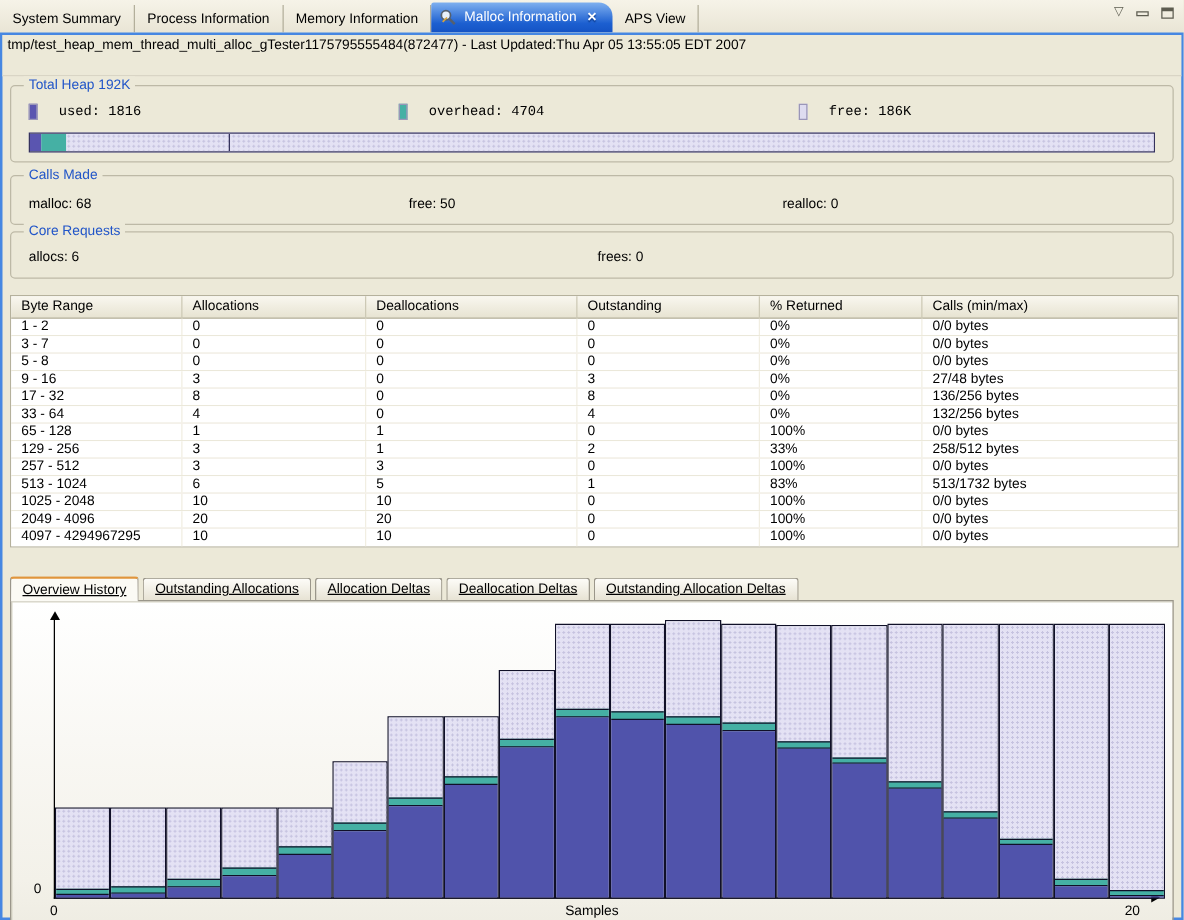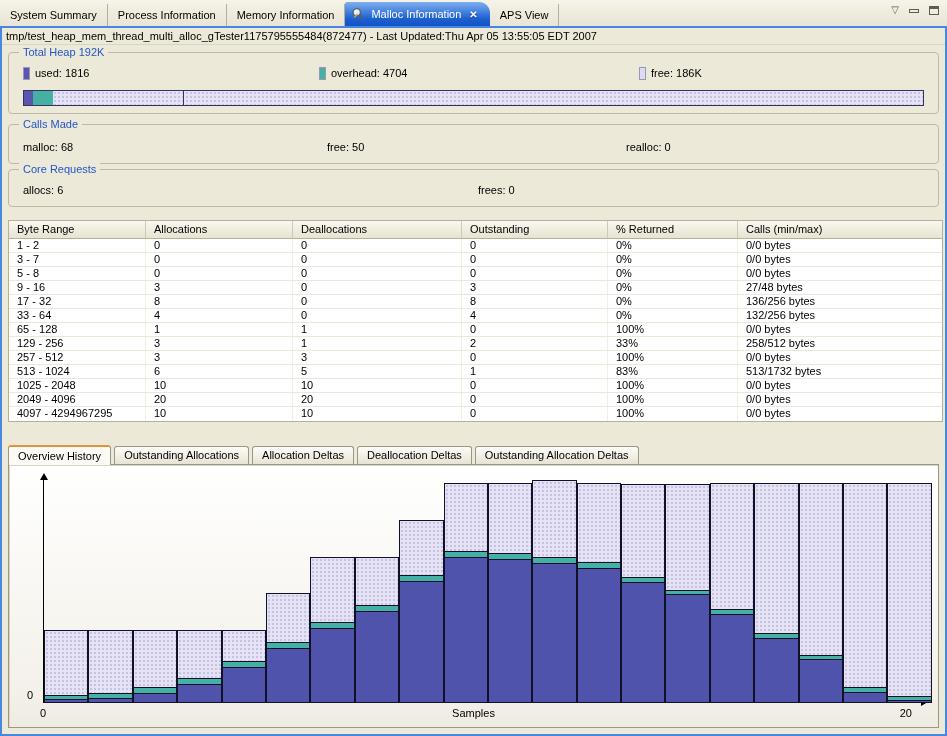--- a/index.html
+++ b/index.html
@@ -41,39 +41,39 @@
   .chev-icon { font-size: 10px; color: #5d5c50; line-height: 10px; }
   .min-icon { width: 10px; height: 4px; border: 1px solid #5d5c50; margin-top: 2px; }
   .max-icon { width: 10px; height: 9px; border: 1px solid #5d5c50; border-top: 3px solid #5d5c50; }
 
   
   .content-frame {
     position: absolute; top: 26px; left: 0; width: 947px; height: 710px;
     border: 2px solid #4687e2; background: #ece9d8;
   }
   .title-bar {
-    height: 17px; line-height: 16px; padding-left: 4px;
+    height: 33px; line-height: 16px; padding-left: 4px;
     background: #ece9d8; border-bottom: 1px solid #d9d5c5;
     white-space: nowrap; overflow: hidden;
   }
 
   
   .group {
     position: relative; margin: 0 6px; border: 1px solid #bdb9a6; border-radius: 4px;
   }
   .group-title {
     position: absolute; top: -8px; left: 10px; padding: 0 4px;
     background: #ece9d8; color: #2155c8; line-height: 14px; text-align: center;
   }
   #heap-group { margin-top: 7px; height: 62px; }
   #calls-group { margin-top: 10px; height: 40px; }
   #core-group  { margin-top: 5px;  height: 38px; }
 
   .legend-row { position: absolute; top: 14px; left: 0; right: 0; height: 14px; }
-  .legend-item { position: absolute; display: flex; gap: 5px; }
+  .legend-item { position: absolute; display: flex; align-items: center; gap: 17px; font-family: Liberation Mono, monospace; }
   .legend-item .swatch { width: 7px; height: 13px; border: 1px solid #9a96b8; }
   .lpos-0 { left: 14px; } .lpos-1 { left: 310px; } .lpos-2 { left: 630px; }
 
   .heap-bar {
     position: absolute; left: 14px; right: 14px; top: 37px; height: 16px;
     border: 1px solid #35325c; display: flex; overflow: hidden; background: #e4e2f4;
   }
   .heap-seg { height: 100%; }
   .heap-divider { position: absolute; top: 0; bottom: 0; width: 1px; background: #35325c; }
 
@@ -100,21 +100,21 @@
   .cw3 { width: 146px; } .cw4 { width: 130px; } .cw5 { flex: 1; border-right: none; }
   .th.cw5 { border-right: none; }
 
   
   .chart-tabs {
     margin: 22px 6px 0; height: 20px; display: flex; align-items: flex-end; position: relative; z-index: 2;
   }
   .ctab {
     height: 18px; padding: 2px 9px 0; margin-right: 3px; white-space: nowrap;
     border: 1px solid #9a968a; border-bottom: none; border-radius: 3px 3px 0 0;
-    background: linear-gradient(#fdfcf8, #e7e3d4); cursor: default;
+    background: linear-gradient(#fdfcf8, #e7e3d4); cursor: default; text-decoration: underline;
   }
   .ctab.active {
     height: 20px; padding-top: 3px; background: #fbfaf4;
     border-top: 2px solid #e0953c; margin-bottom: -1px; position: relative;
   }
 
   
   .chart-panel {
     position: relative; margin: 0 6px; height: 264px;
     border: 1px solid #9a968a;

